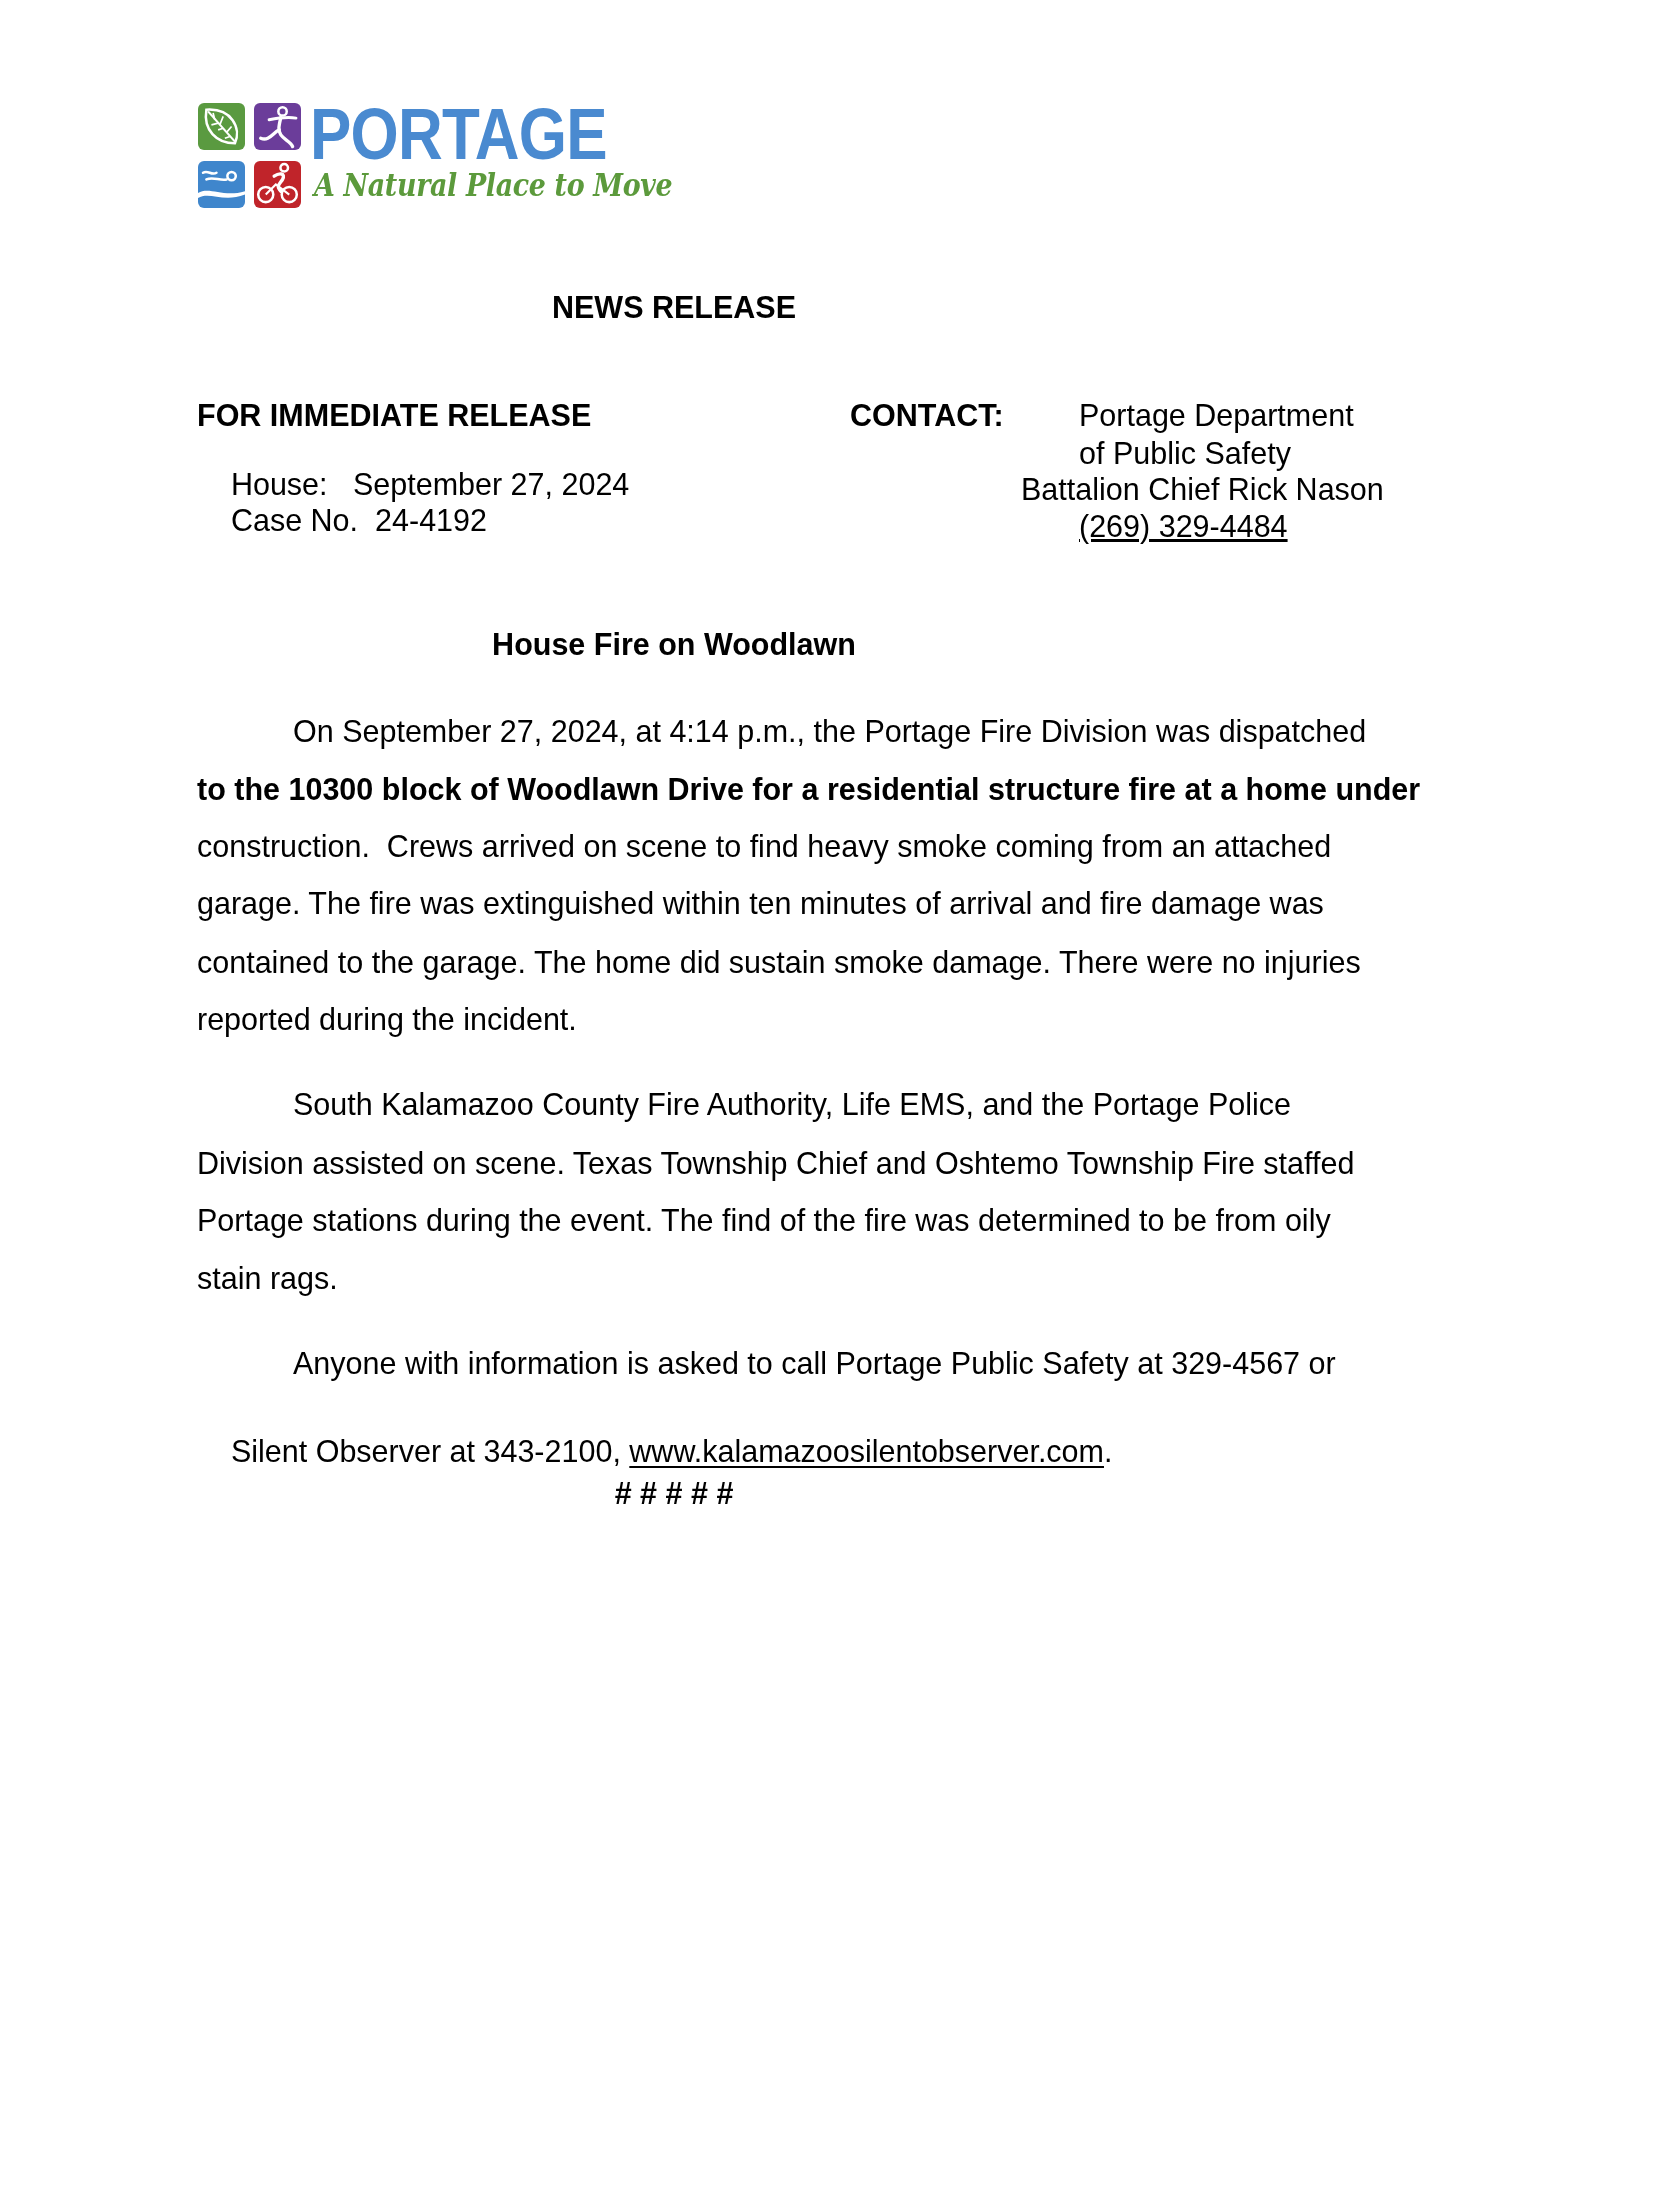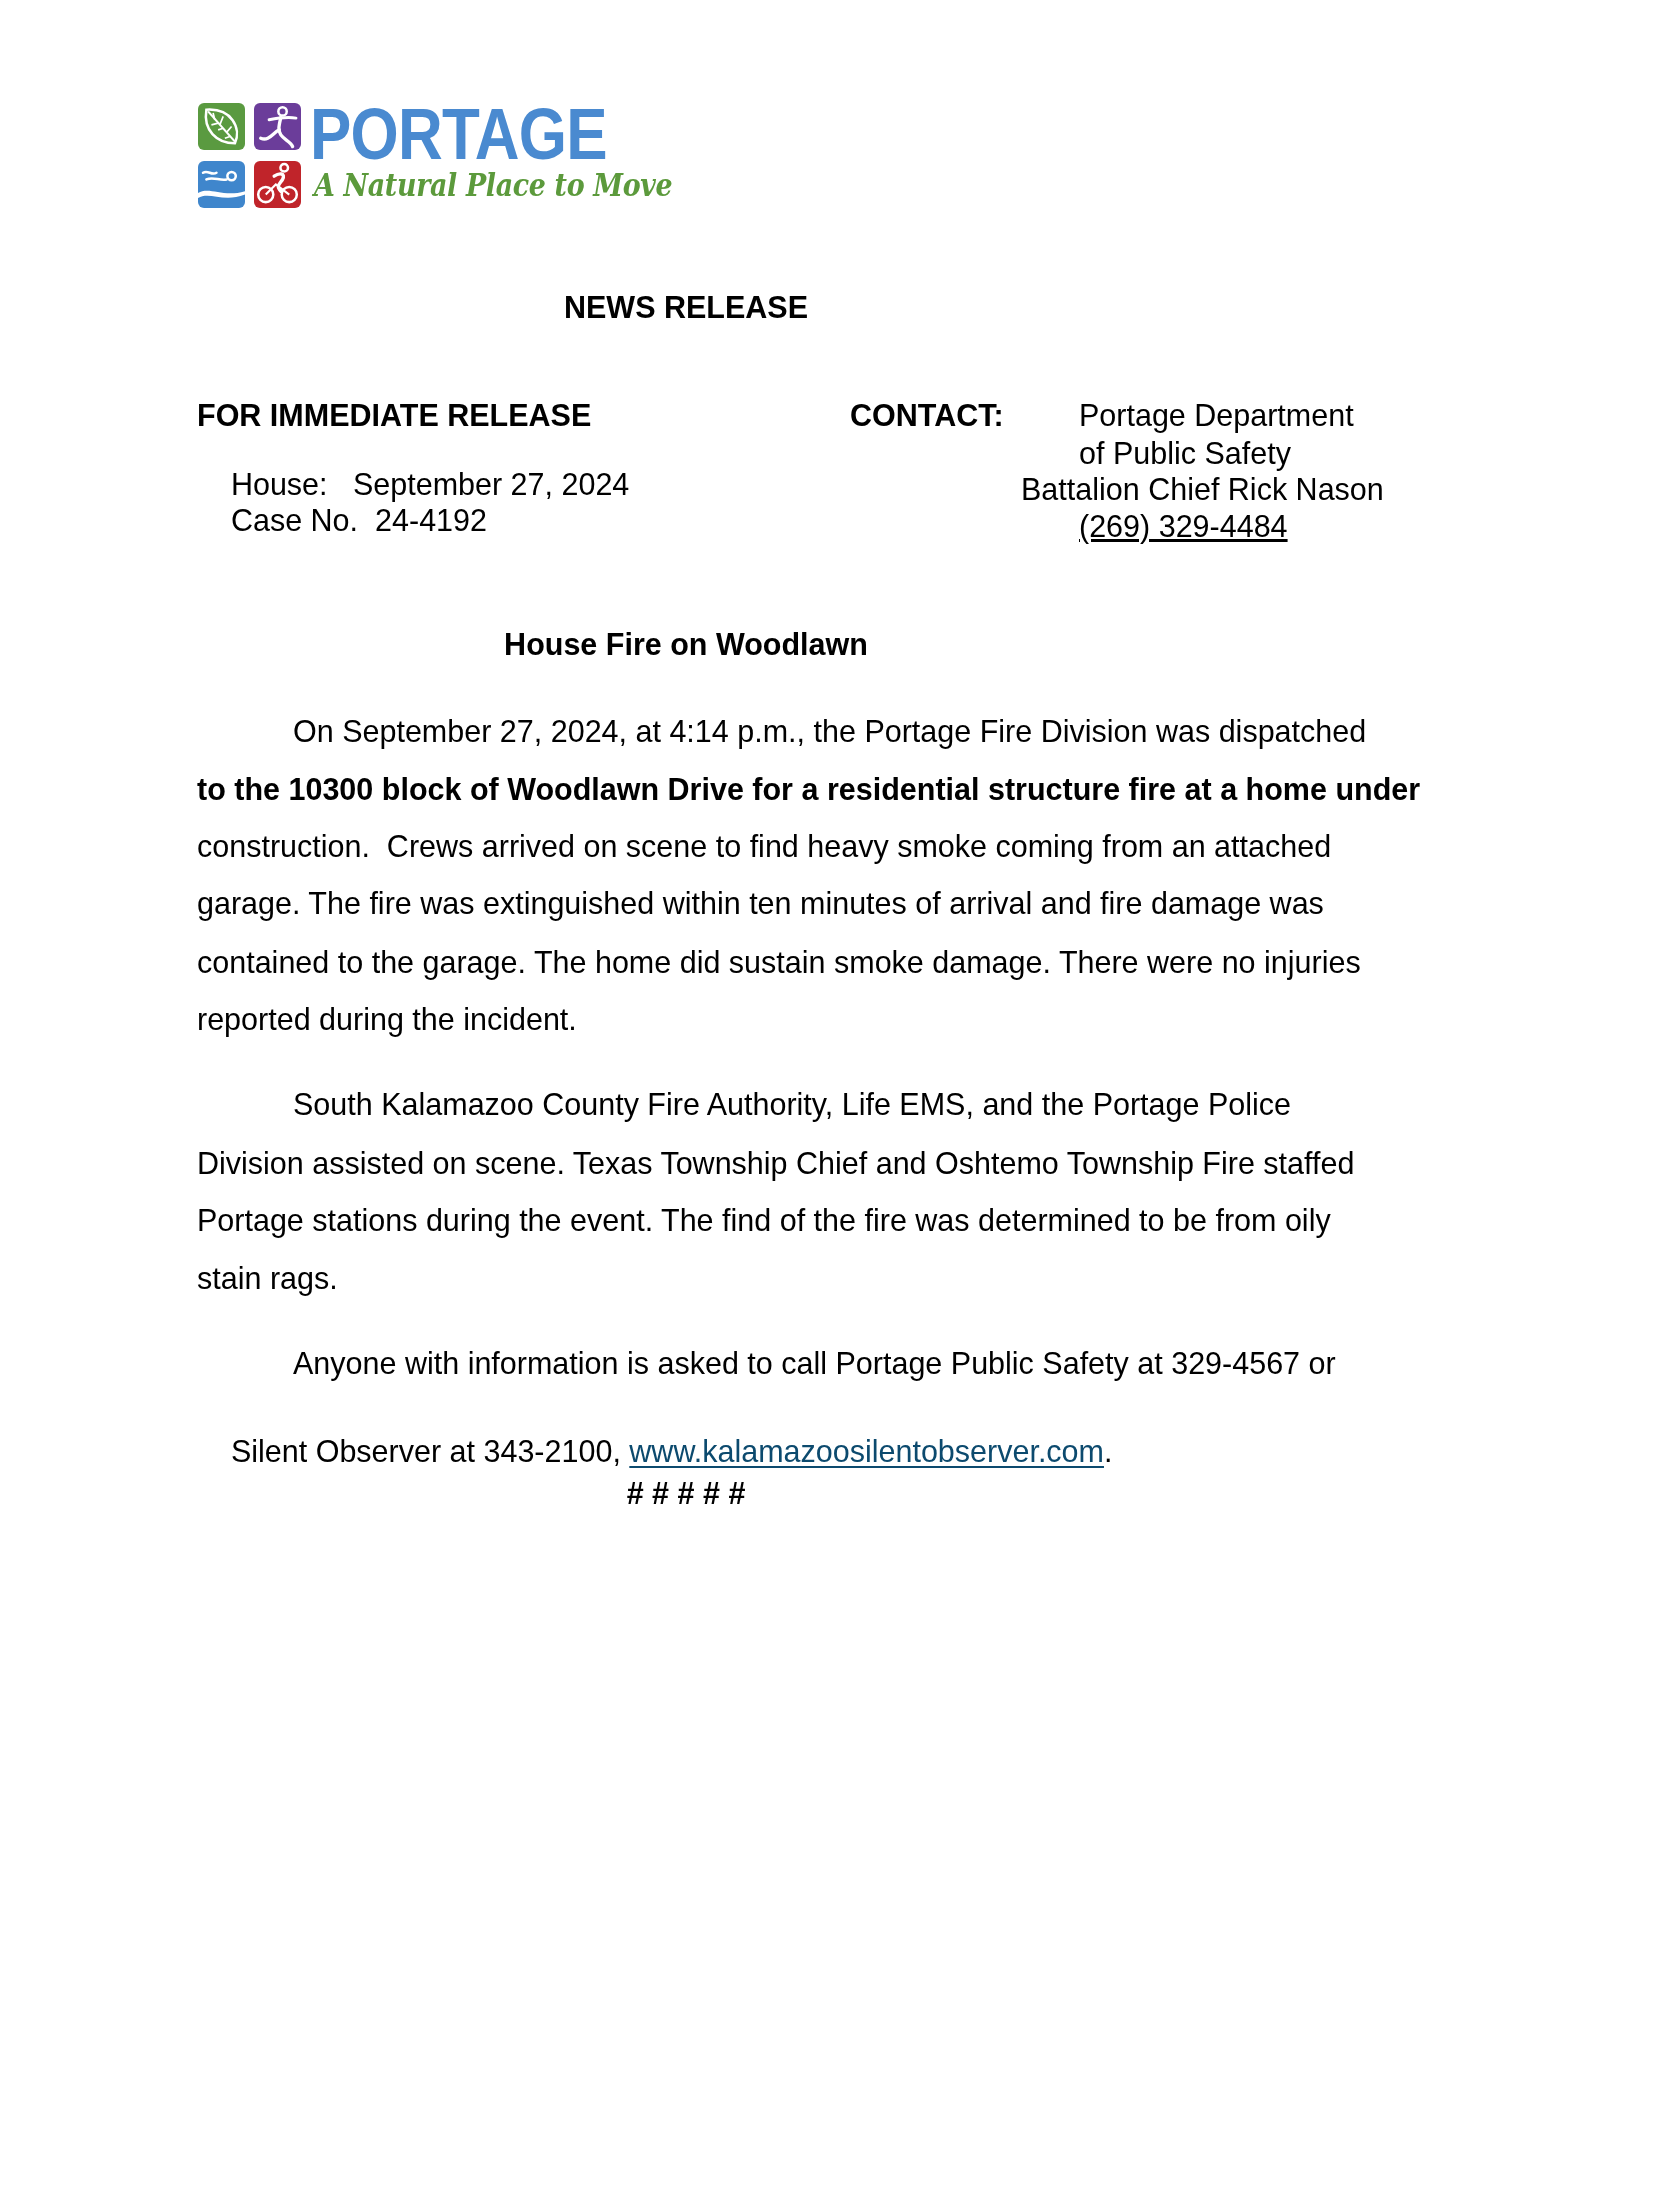--- a/index.html
+++ b/index.html
@@ -1,30 +1,30 @@
 <!DOCTYPE html>
 <html style="font-size:13.6px"><head>
 <meta charset="utf-8">
 <style>
   html, body { margin: 0; padding: 0; background: #ffffff; }
   body { width: 1656px; height: 2205px; position: relative; overflow: hidden;
          font-family: "Liberation Sans", sans-serif; color: #000; }
   .abs { position: absolute; white-space: pre; line-height: 1; }
   .t36 { font-size: 30.5px; }
   .b { font-weight: bold; }
-  .center { left: 12px; width: 1348px; text-align: center; }
+  .center { left: 0; width: 1348px; text-align: center; }
   .tile { position: absolute; width: 47px; height: 47px; border-radius: 6px; }
   .tile svg { width: 47px; height: 47px; display: block; }
   .brand { position: absolute; left: 310px; top: 98px; font-size: 72px; font-weight: bold;
            line-height: 1; transform: scaleX(0.86); transform-origin: left top; white-space: pre;
            letter-spacing: -0.8px; }
   .tagline { position: absolute; left: 314px; top: 169px; font-size: 32px; font-style: italic;
              font-weight: bold; line-height: 1; transform: scaleX(0.84); transform-origin: left top;
              white-space: pre; font-family: "DejaVu Serif", serif; letter-spacing: -0.4px; }
-  a.link { color: #0c4a6e; text-underline-offset: 4.2px; text-decoration-thickness: 1.7px; }
+  a.link { color: #000000; text-underline-offset: 4.2px; text-decoration-thickness: 1.7px; }
 </style>
 </head>
 <body>
 
 <div>
   <div class="tile" style="left:198px; top:103px; background:#5a9a40;">
     <svg viewBox="0 0 56 56">
       <path d="M10 8 C 40 6, 52 30, 44 48 C 22 48, 6 32, 10 8 Z" fill="none" stroke="#fff" stroke-width="3"></path>
       <path d="M12 10 L 44 46" stroke="#fff" stroke-width="2.5" fill="none"></path>
       <path d="M20 20 L 18 12 M26 26 L 30 16 M30 30 L 24 32 M34 35 L 40 28 M38 40 L 32 42 M24 24 L 16 26" stroke="#fff" stroke-width="2" fill="none"></path>

